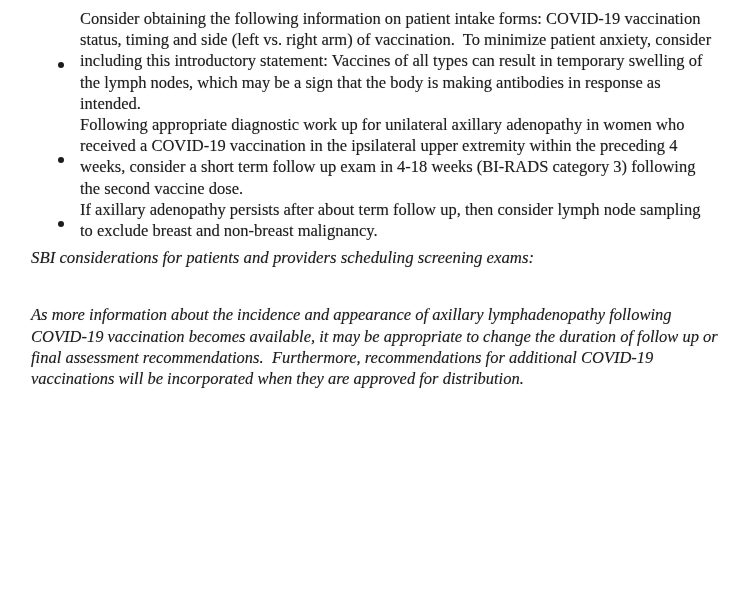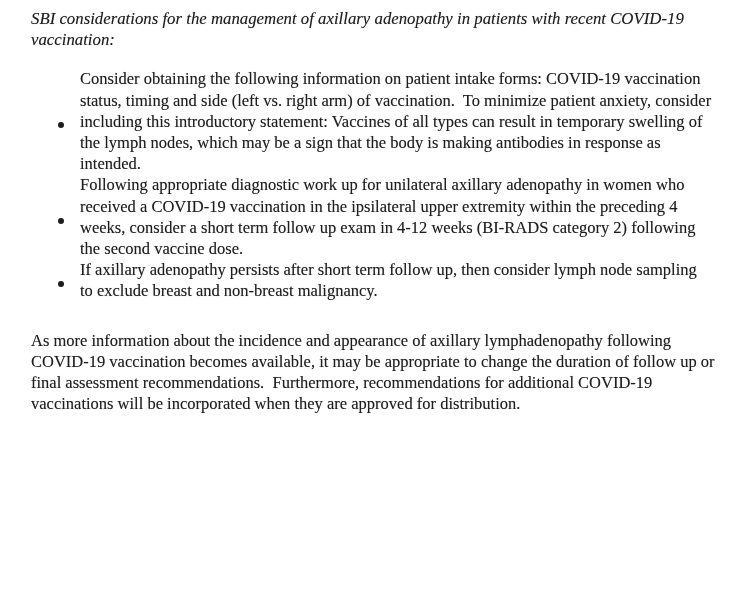--- a/index.html
+++ b/index.html
@@ -37,43 +37,43 @@
   .bullet-item { display: flex; align-items: center; }
   .bullet-dot {
     flex: 0 0 auto;
     width: 6px;
     height: 6px;
     border-radius: 50%;
     background: #1c1c1c;
     margin: 8px 0 0 27px;
   }
   .bullet-text { margin-left: 16px; width: 633px; }
-  .closing-paragraph { margin-top: 28px; }
+  .closing-paragraph { margin-top: 36px; font-style: italic; }
 </style>
 </head>
 <body>
 
 <div class="page">
   <div class="content">
 
-    <p class="txt heading heading-1">SBI considerations for the management of axillary adenopathy in patients with recent COVID-19 vaccination:</p>
 
     <ul class="bullet-list bullet-list-1">
       <li class="bullet-item">
         <span class="bullet-dot"></span>
         <span class="txt bullet-text">Consider obtaining the following information on patient intake forms: COVID-19 vaccination status, timing and side (left vs. right arm) of vaccination.  To minimize patient anxiety, consider including this introductory statement: Vaccines of all types can result in temporary swelling of the lymph nodes, which may be a sign that the body is making antibodies in response as intended.</span>
       </li>
       <li class="bullet-item">
         <span class="bullet-dot"></span>
-        <span class="txt bullet-text">Following appropriate diagnostic work up for unilateral axillary adenopathy in women who received a COVID-19 vaccination in the ipsilateral upper extremity within the preceding 4 weeks, consider a short term follow up exam in 4-12 weeks (BI-RADS category 2) following the second vaccine dose.</span>
+        <span class="txt bullet-text">Following appropriate diagnostic work up for unilateral axillary adenopathy in women who received a COVID-19 vaccination in the ipsilateral upper extremity within the preceding 4 weeks, consider a short term follow up exam in 4-18 weeks (BI-RADS category 3) following the second vaccine dose.</span>
       </li>
       <li class="bullet-item">
         <span class="bullet-dot"></span>
-        <span class="txt bullet-text">If axillary adenopathy persists after short term follow up, then consider lymph node sampling to exclude breast and non-breast malignancy.</span>
+        <span class="txt bullet-text">If axillary adenopathy persists after about term follow up, then consider lymph node sampling to exclude breast and non-breast malignancy.</span>
       </li>
     </ul>
 
+    <p class="txt heading heading-2">SBI considerations for patients and providers scheduling screening exams:</p>
 
 
     <p class="txt closing-paragraph">As more information about the incidence and appearance of axillary lymphadenopathy following COVID-19 vaccination becomes available, it may be appropriate to change the duration of follow up or final assessment recommendations.  Furthermore, recommendations for additional COVID-19 vaccinations will be incorporated when they are approved for distribution.</p>
 
   </div>
 </div>
 
 </body></html>

